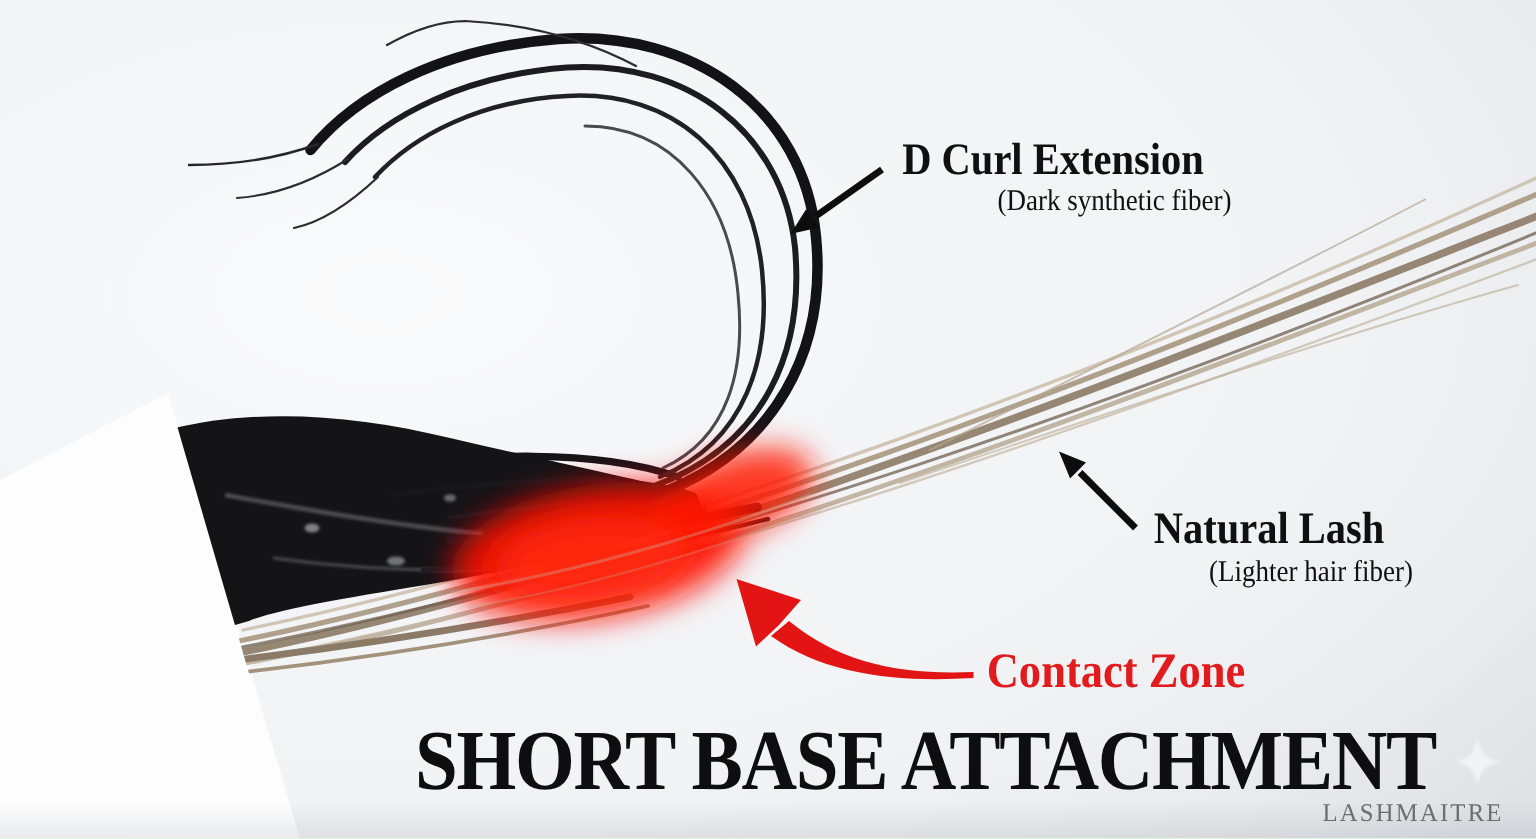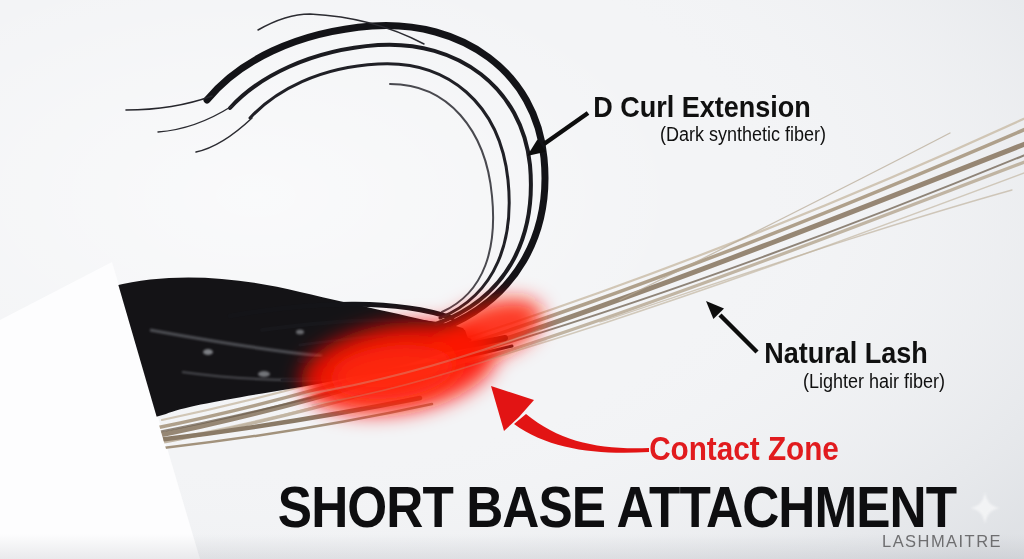--- a/index.html
+++ b/index.html
@@ -1,18 +1,18 @@
 <!DOCTYPE html>
 <html><head>
 <meta charset="utf-8">
 <style>
   html,body{margin:0;padding:0;background:#ffffff;}
   .stage{
     position:relative;width:1024px;height:559px;overflow:hidden;
-    font-family:Liberation Sans, sans-serif;
+    font-family:Liberation Serif, serif;
     background:#86efac;
   }
   .stage svg{position:absolute;left:0;top:0;}
   .lbl{
     position:absolute;white-space:nowrap;line-height:1;
     color:#101010;font-weight:bold;text-align:center;
   }
   .lbl-main{font-size:30px;transform:translateX(-50%) scaleX(0.9);}
   .lbl-sub{font-size:20px;font-weight:normal;transform:translateX(-50%) scaleX(0.9);}
   .lbl-contact{font-size:33px;color:#e11b1e;transform:translateX(-50%) scaleX(0.9);}

